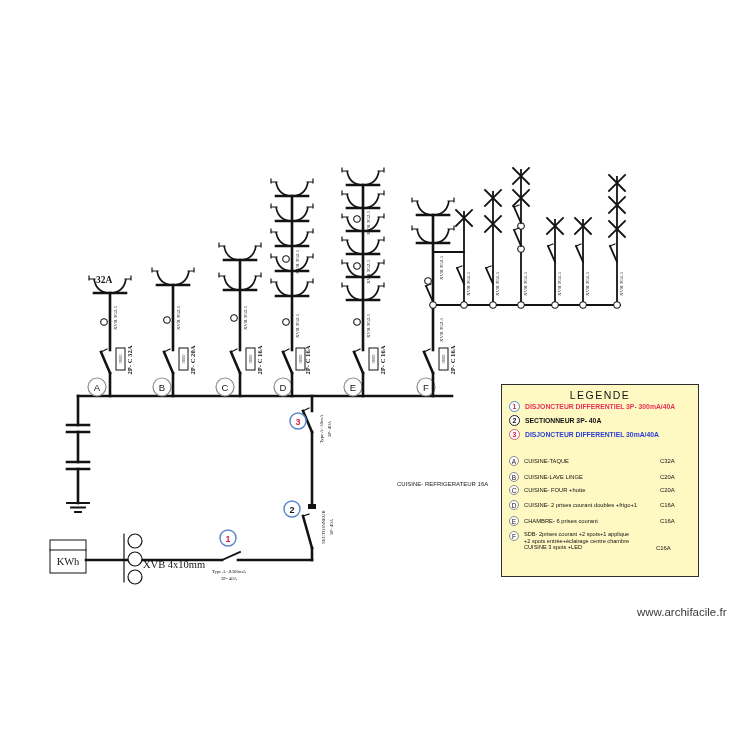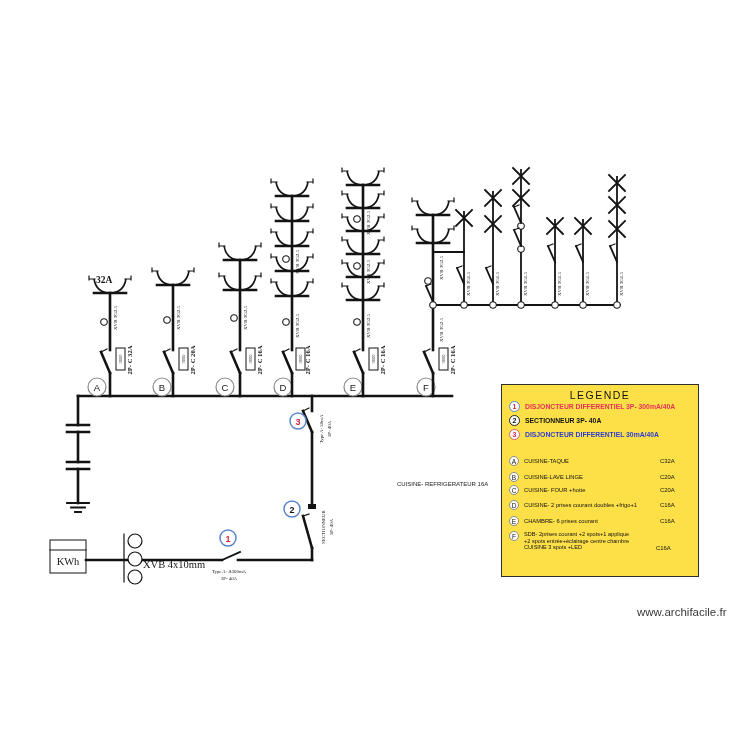--- a/index.html
+++ b/index.html
@@ -23,21 +23,21 @@
   .lbl32{font-size:9.5px;font-weight:bold;}
   .dev{font-size:4.8px;}
   .kwh{font-size:10.5px;}
   .mcab{font-size:10.5px;}
   .letter{font-family:"Liberation Sans",sans-serif;font-size:9.5px;}
   .numtxt{font-family:"Liberation Sans",sans-serif;font-size:9px;font-weight:bold;}
   .nred{fill:#d6244a;}
   .nblk{fill:#161616;}
   
   .legend{position:absolute;left:501px;top:384px;width:196px;height:191px;
-          border:1px solid #2e2e2e;background:#fde047;}
+          border:1px solid #2e2e2e;background:#fef9c3;}
   .lg-title{position:absolute;left:0;top:4px;width:100%;text-align:center;
             font-size:10.5px;letter-spacing:1.5px;color:#111;}
   .lg-row{position:absolute;left:7px;right:4px;display:flex;align-items:center;gap:5px;}
   .cir{flex:0 0 auto;width:11px;height:11px;border-radius:50%;display:flex;
        align-items:center;justify-content:center;font-size:7px;font-weight:bold;
        box-sizing:border-box;background:#fff;}
   .cir-b{border:1.3px solid #5b86cc;color:#d6244a;}
   .cir-k{border:1.3px solid #222;color:#111;}
   .cir-r{border:1.3px solid #d6607a;color:#d6244a;}
   .cir-g{width:10px;height:10px;border:1px solid #8a8a8a;color:#111;font-size:6.5px;font-weight:normal;}

